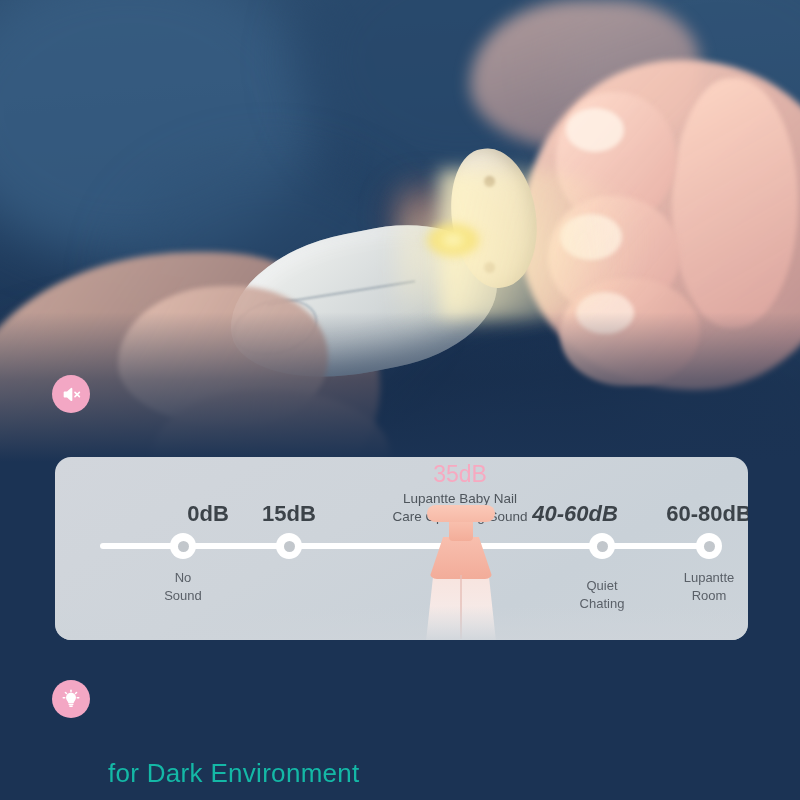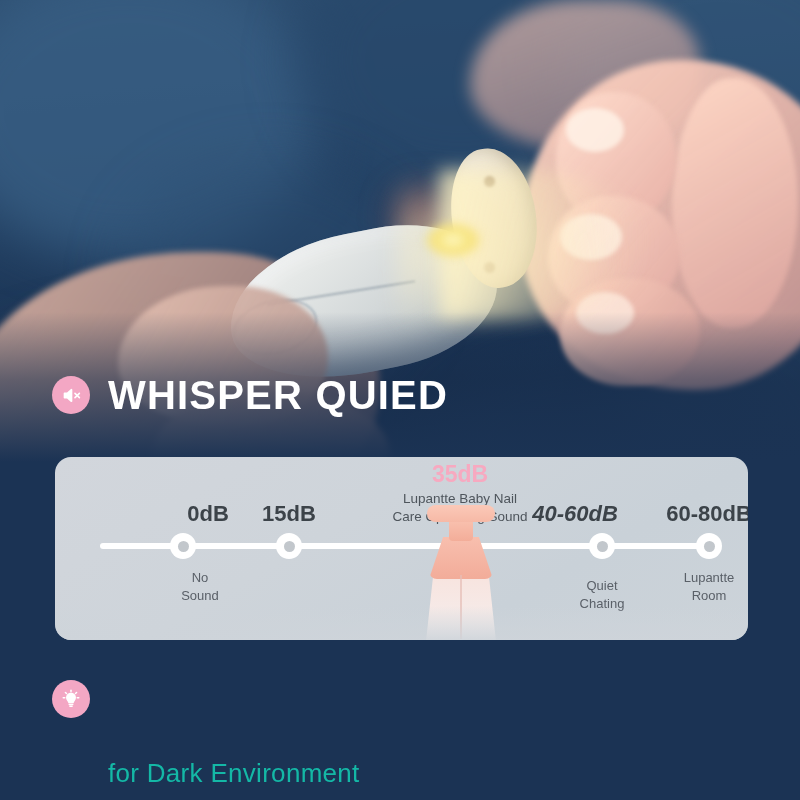--- a/index.html
+++ b/index.html
@@ -191,21 +191,21 @@
   }
   .sub-label {
     position:absolute; top:112px;
     color:#5a6068; font-size:13px; line-height:1.35;
     text-align:center; white-space:nowrap; transform:translateX(-50%);
   }
 
   
   .hl-value {
     position:absolute; top:4px; left:405px; transform:translateX(-50%);
-    color:#f7a9c0; font-size:23px; font-weight:700; white-space:nowrap;
+    color:#f7a9c0; font-size:23px; font-weight:400; white-space:nowrap;
   }
   .hl-caption {
     position:absolute; top:33px; left:405px; transform:translateX(-50%);
     color:#4e555c; font-size:13.5px; line-height:1.35;
     text-align:center; white-space:nowrap;
   }
 
   
   .pink-product { position:absolute; left:350px; top:48px; width:112px; height:135px; }
   .pp-cap {
@@ -282,38 +282,37 @@
 </div>
 
 <div class="feature-row" id="whisper-row">
   <div class="badge">
     <svg width="21" height="21" viewBox="0 0 24 24" fill="none" stroke="#ffffff" stroke-width="1.9" stroke-linecap="round" stroke-linejoin="round">
       <path d="M4 9.5h3.2L12 5.4v13.2L7.2 14.5H4z" fill="#ffffff" stroke="#ffffff"></path>
       <line x1="16" y1="9.6" x2="21" y2="14.4"></line>
       <line x1="21" y1="9.6" x2="16" y2="14.4"></line>
     </svg>
   </div>
-  <div class="feature-title">WHISPER QUIED</div>
 </div>
 
 <div class="db-panel">
 
   <div class="scale-line"></div>
 
   <div class="tick-label" style="left:128px;margin-left:25px;">0dB</div>
   <div class="tick-label" style="left:234px;">15dB</div>
   <div class="tick-label" style="left:520px;font-style:italic;">40-60dB</div>
   <div class="tick-label" style="left:654px;">60-80dB</div>
 
   <div class="marker" style="left:115px;"></div>
   <div class="marker" style="left:221px;"></div>
   <div class="marker" style="left:534px;"></div>
   <div class="marker" style="left:641px;"></div>
 
-  <div class="sub-label" style="left:128px;margin-left:17px;">
+  <div class="sub-label" style="left:128px;">
     <div>No</div>
     <div>Sound</div>
   </div>
   <div class="sub-label" style="left:547px;margin-top:8px;">
     <div>Quiet</div>
     <div>Chating</div>
   </div>
   <div class="sub-label" style="left:654px;">
     <div>Lupantte</div>
     <div>Room</div>

